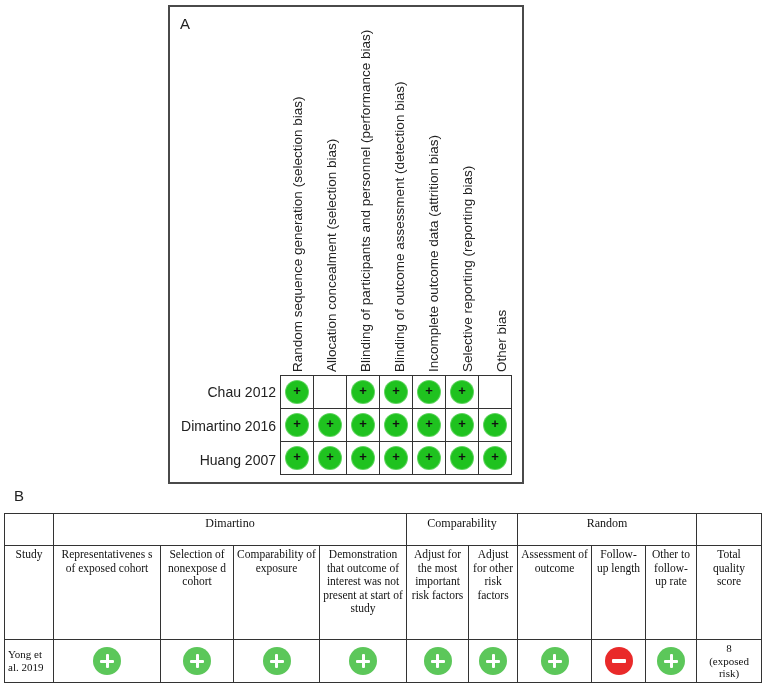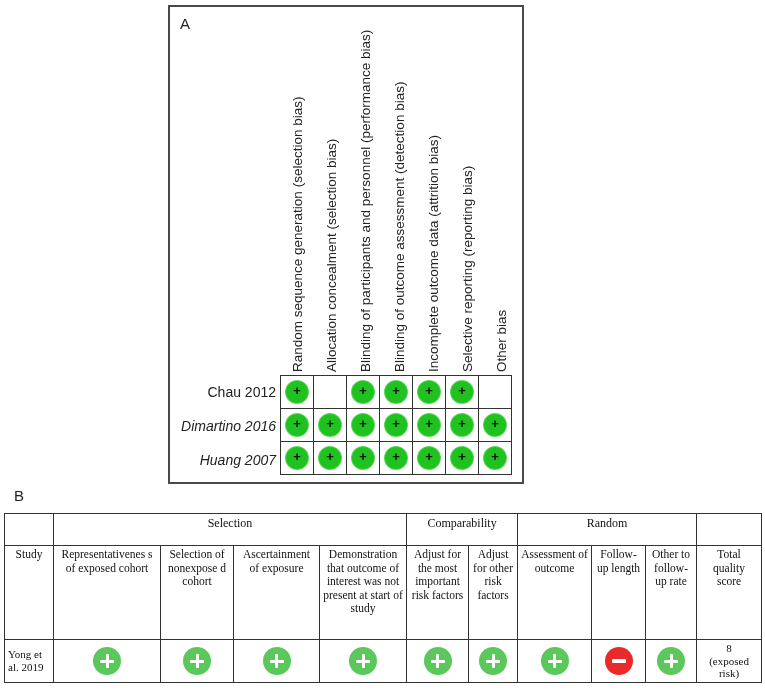--- a/index.html
+++ b/index.html
@@ -54,22 +54,22 @@
       <span>Incomplete outcome data (attrition bias)</span>
     </div>
   <div class="vhead" style="left:280px;">
       <span>Selective reporting (reporting bias)</span>
     </div>
   <div class="vhead" style="left:314px;">
       <span>Other bias</span>
     </div>
 
   <div class="study-label" style="top:368px;">Chau 2012</div>
-  <div class="study-label" style="top:402px;font-style:italic;">Dimartino 2016</div>
-  <div class="study-label" style="top:436px;font-style:italic;">Huang 2007</div>
+  <div class="study-label" style="top:402px;">Dimartino 2016</div>
+  <div class="study-label" style="top:436px;">Huang 2007</div>
 
   <table id="rob-grid">
     <tbody id="rob-body">
         <tr>
           <td><span class="rob-dot" style="background: rgb(31, 194, 31);"></span></td>
           <td></td>
           <td><span class="rob-dot" style="background: rgb(31, 194, 31);"></span></td>
           <td><span class="rob-dot" style="background: rgb(31, 194, 31);"></span></td>
           <td><span class="rob-dot" style="background: rgb(31, 194, 31);"></span></td>
           <td><span class="rob-dot" style="background: rgb(31, 194, 31);"></span></td>
@@ -108,30 +108,30 @@
     <col style="width:62px">
       <col style="width:49px">
       <col style="width:74px">
       <col style="width:54px">
       <col style="width:51px">
       <col style="width:65px">
   </colgroup>
   <tbody>
       <tr class="group-row">
     <td></td>
-    <td colspan="4">Selection</td>
+    <td colspan="4">Dimartino</td>
     <td colspan="2">Comparability</td>
     <td colspan="3">Random</td>
     <td></td>
   </tr>
   <tr class="sub-row">
     <td>Study</td>
     <td>Representativenes s of exposed cohort</td>
     <td>Selection of nonexpose d cohort</td>
-    <td>Ascertainment of exposure</td>
+    <td>Comparability of exposure</td>
     <td>Demonstration that outcome of interest was not present at start of study</td>
     <td>Adjust for the most important risk factors</td>
     <td>Adjust for other risk factors</td>
     <td>Assessment of outcome</td>
     <td>Follow-up length</td>
     <td>Other to follow-up rate</td>
     <td>Total quality score</td>
   </tr>
   <tr class="data-row">
     <td class="study-cell">Yong et al. 2019</td>

